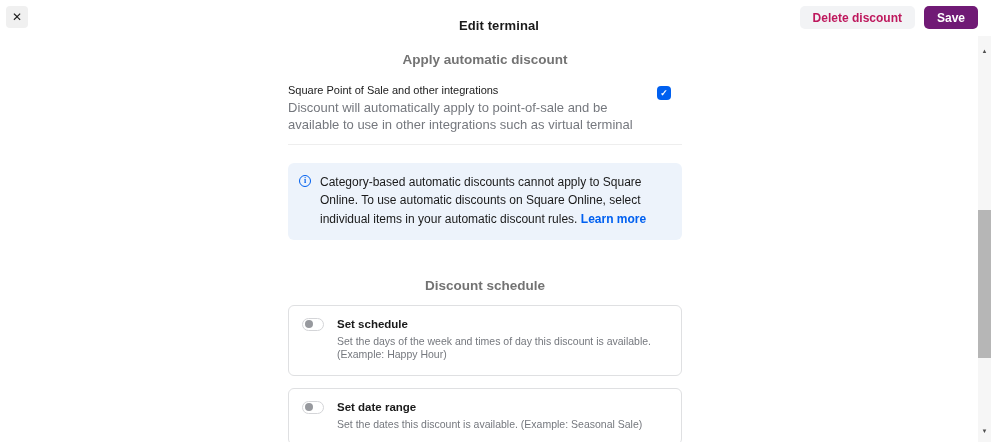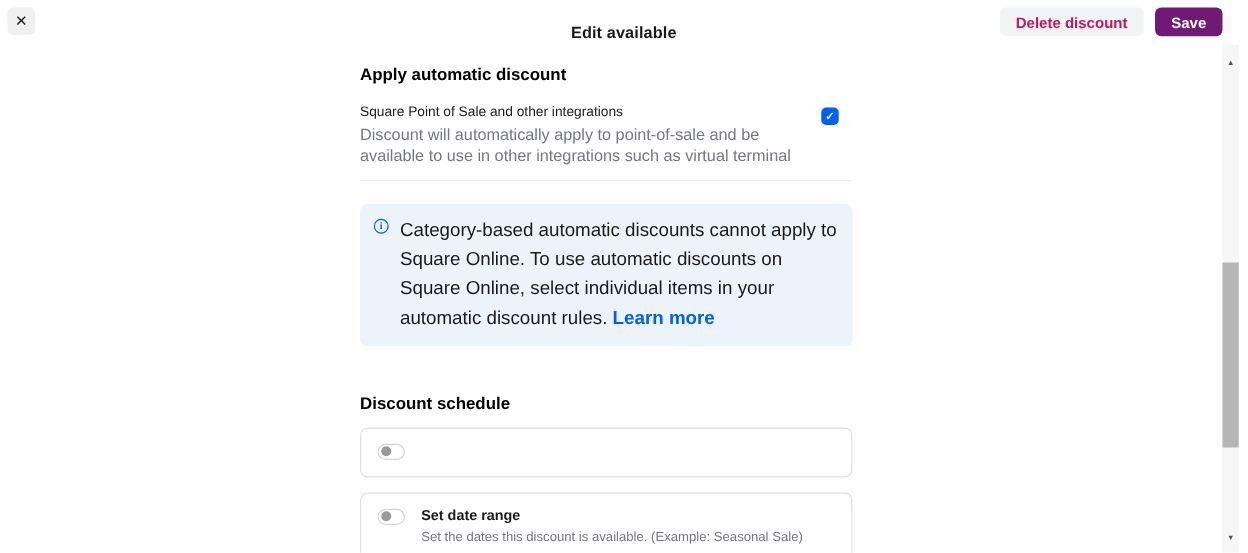--- a/index.html
+++ b/index.html
@@ -16,21 +16,21 @@
                   font-size:13px; font-weight:bold; letter-spacing:.1px; }
   .header-actions { position:absolute; right:20px; top:6px; display:flex; gap:9px; }
   .btn { border:none; border-radius:5px; font-size:12px; font-weight:bold;
          height:23px; padding:0 13px; cursor:pointer;
          font-family:"Liberation Sans", sans-serif; }
   .btn-delete { background:#f2f3f5; color:#be185d; }
   .btn-save   { background:#701a75; color:#ffffff; }
 
   
   .content { margin-left:288px; width:394px; }
-  .section-heading { font-size:13.5px; font-weight:bold; color:#000000; }
+  .section-heading { font-size:13.5px; font-weight:bold; color:#737373;text-align:center; }
   .h-apply    { margin-top:16px; }
   .h-schedule { margin-top:38px; }
 
   .option-row { position:relative; padding-right:40px; }
   .row-1 { margin-top:17px; }
   .row-2 { margin-top:9px;  }
   .row-title { font-size:11px; font-weight:500; color:#1a1a1a; }
   .row-desc  { font-size:13px; color:#75787e; margin-top:4px; line-height:1.3; }
   .option-row.disabled .row-title { color:#b4b8bd; }
   .option-row.disabled .row-desc  { color:#c6c9cd; }
@@ -44,21 +44,21 @@
   .divider { border:none; border-top:1px solid #eeeeee; margin-top:10px; }
 
   
   .banner { margin-top:18px; background:#edf3fb; border-radius:6px;
             padding:10px 12px 11px 11px; display:flex; gap:9px; }
   .info-icon { flex:0 0 auto; width:12px; height:12px; margin-top:2px;
                border:1.4px solid #0060f0; border-radius:50%; color:#0060f0;
                font-size:8px; font-weight:bold; line-height:1;
                display:flex; align-items:center; justify-content:center;
                font-family:"Liberation Serif", serif; }
-  .banner-text { font-size:15px; line-height:1.55; color:#1a1a1a; }
+  .banner-text { font-size:12px; line-height:1.55; color:#1a1a1a; }
   .banner-link { color:#0060f0; font-weight:bold; text-decoration:none; cursor:pointer; }
 
   
   .card { border:1px solid #dfe0e2; border-radius:6px; padding:12px 14px 13px 13px;
           display:flex; align-items:flex-start; gap:13px; margin-top:12px; }
   .toggle { flex:0 0 auto; width:22px; height:13px; border:1px solid #d4d5d8;
             border-radius:8px; background:#ffffff; position:relative; margin-top:0px;
             cursor:pointer; }
   .toggle .knob { position:absolute; left:2px; top:1.5px; width:8px; height:8px;
                   border-radius:50%; background:#97999e; }
@@ -75,21 +75,21 @@
   .scroll-thumb { position:absolute; left:0; top:174px; width:13px; height:148px;
                   background:#b6b6b6; cursor:pointer; }
 </style>
 </head>
 <body>
 
 <div class="header">
   <button class="close-btn">
     <span>✕</span>
   </button>
-  <div class="header-title">Edit available</div>
+  <div class="header-title">Edit terminal</div>
   <div class="header-actions">
     <button class="btn btn-delete">Delete discount</button>
     <button class="btn btn-save">Save</button>
   </div>
 </div>
 
 <div class="content">
 
   <div class="section-heading h-apply">Apply automatic discount</div>
 
@@ -113,20 +113,24 @@
       <a class="banner-link">Learn more</a>
     </div>
   </div>
 
   <div class="section-heading h-schedule">Discount schedule</div>
 
   <div class="card">
     <div class="toggle">
       <span class="knob"></span>
     </div>
+    <div>
+      <div class="card-title">Set schedule</div>
+      <div class="card-desc">Set the days of the week and times of day this discount is available. (Example: Happy Hour)</div>
+    </div>
   </div>
 
   <div class="card">
     <div class="toggle">
       <span class="knob"></span>
     </div>
     <div>
       <div class="card-title">Set date range</div>
       <div class="card-desc">Set the dates this discount is available. (Example: Seasonal Sale)</div>
     </div>

